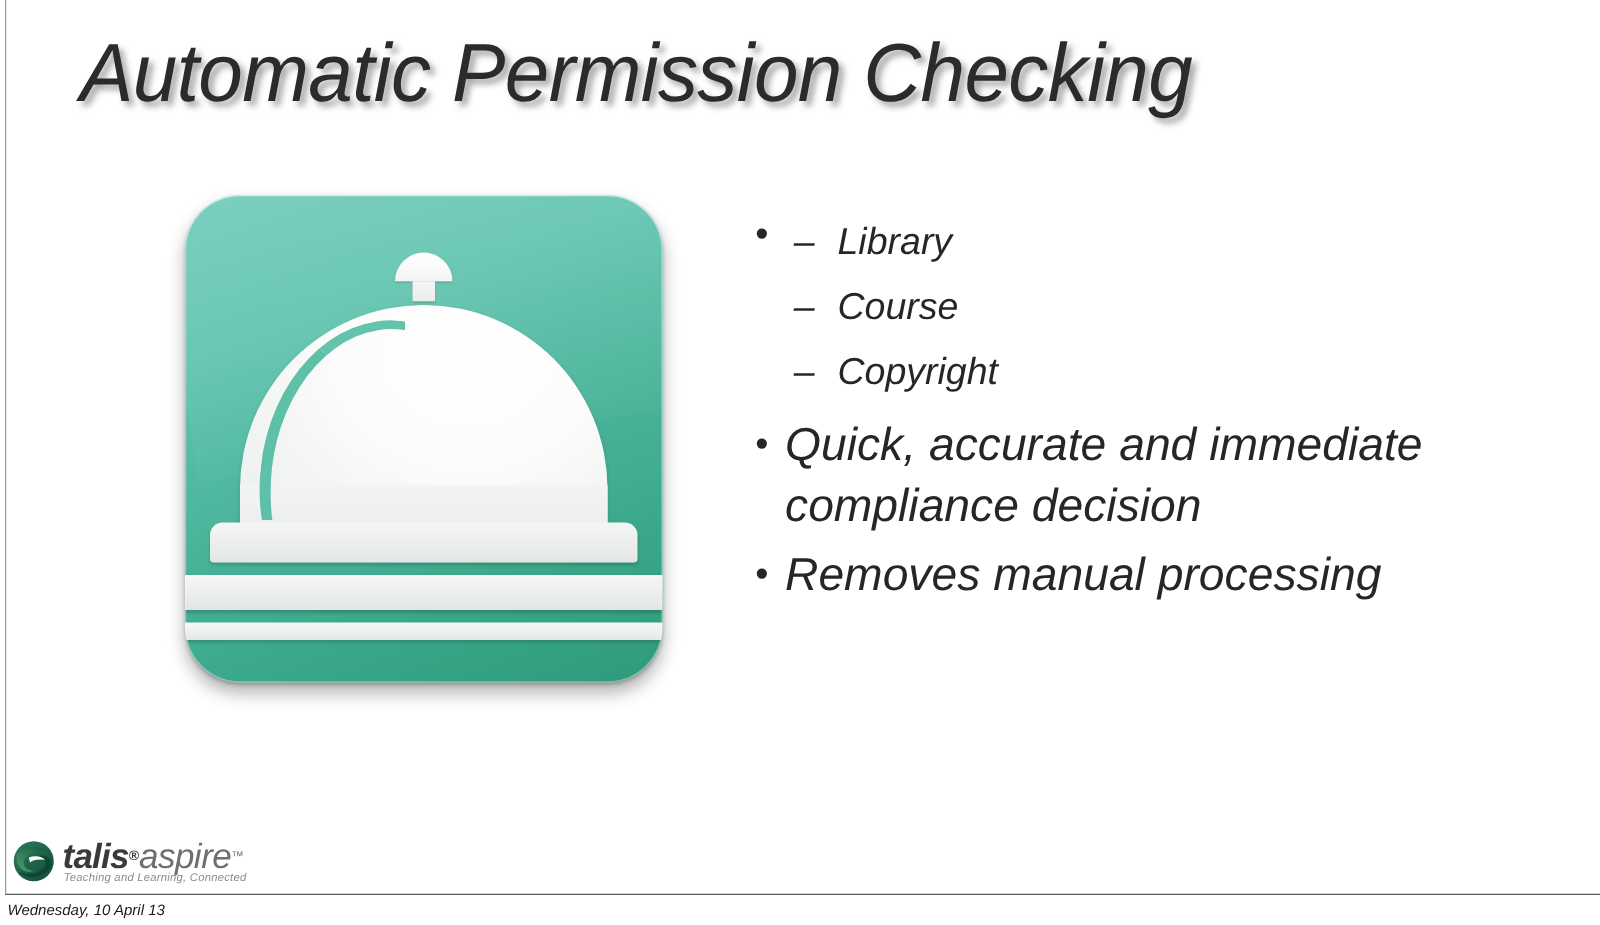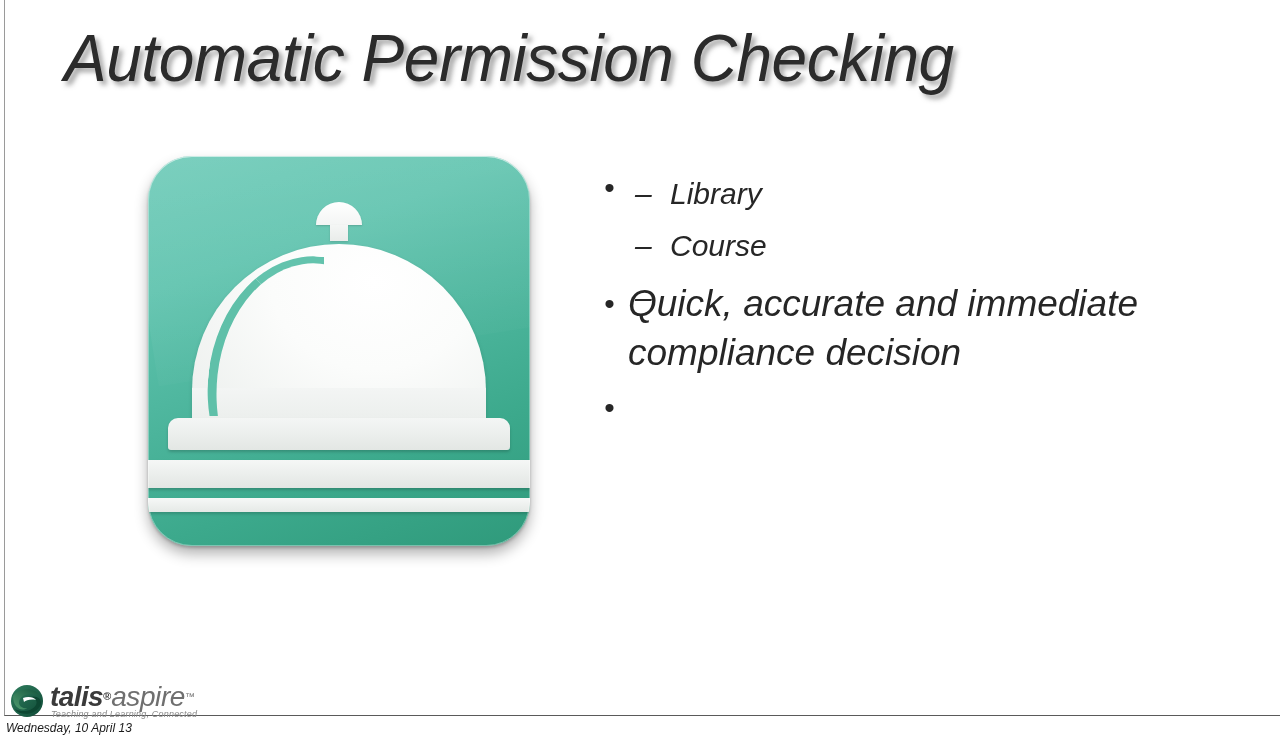--- a/index.html
+++ b/index.html
@@ -247,21 +247,20 @@
   }
   .group-gap { height: 6px; }
 
   
   .footer-logo {
     position: absolute;
     left: 10px;
     top: 669px;
     width: 240px;
     height: 42px;
-    margin-top: 12px;
   }
   .logo-mark {
     position: absolute;
     left: 0;
     top: 3px;
     width: 34px;
     height: 34px;
   }
   .logo-text {
     position: absolute;
@@ -354,31 +353,33 @@
       <span>Library</span>
     </div>
 
     <div class="bullet-l2">
       <span class="marker">–</span>
       <span>Course</span>
     </div>
 
     <div class="bullet-l2">
       <span class="marker">–</span>
+      <span>Copyright</span>
     </div>
 
     <div class="group-gap"></div>
 
     <div class="bullet-l1">
       <span class="marker">•</span>
       <span>Quick, accurate and immediate compliance decision</span>
     </div>
 
     <div class="bullet-l1">
       <span class="marker">•</span>
+      <span>Removes manual processing</span>
     </div>
 
   </div>
 
   <div class="footer-logo">
     <span class="logo-mark">
       <svg width="34" height="34" viewBox="0 0 34 34" aria-hidden="true">
         <defs>
           <linearGradient id="swirlA" x1="0" y1="0" x2="1" y2="1">
             <stop offset="0%" stop-color="#2f7d5e"></stop>

